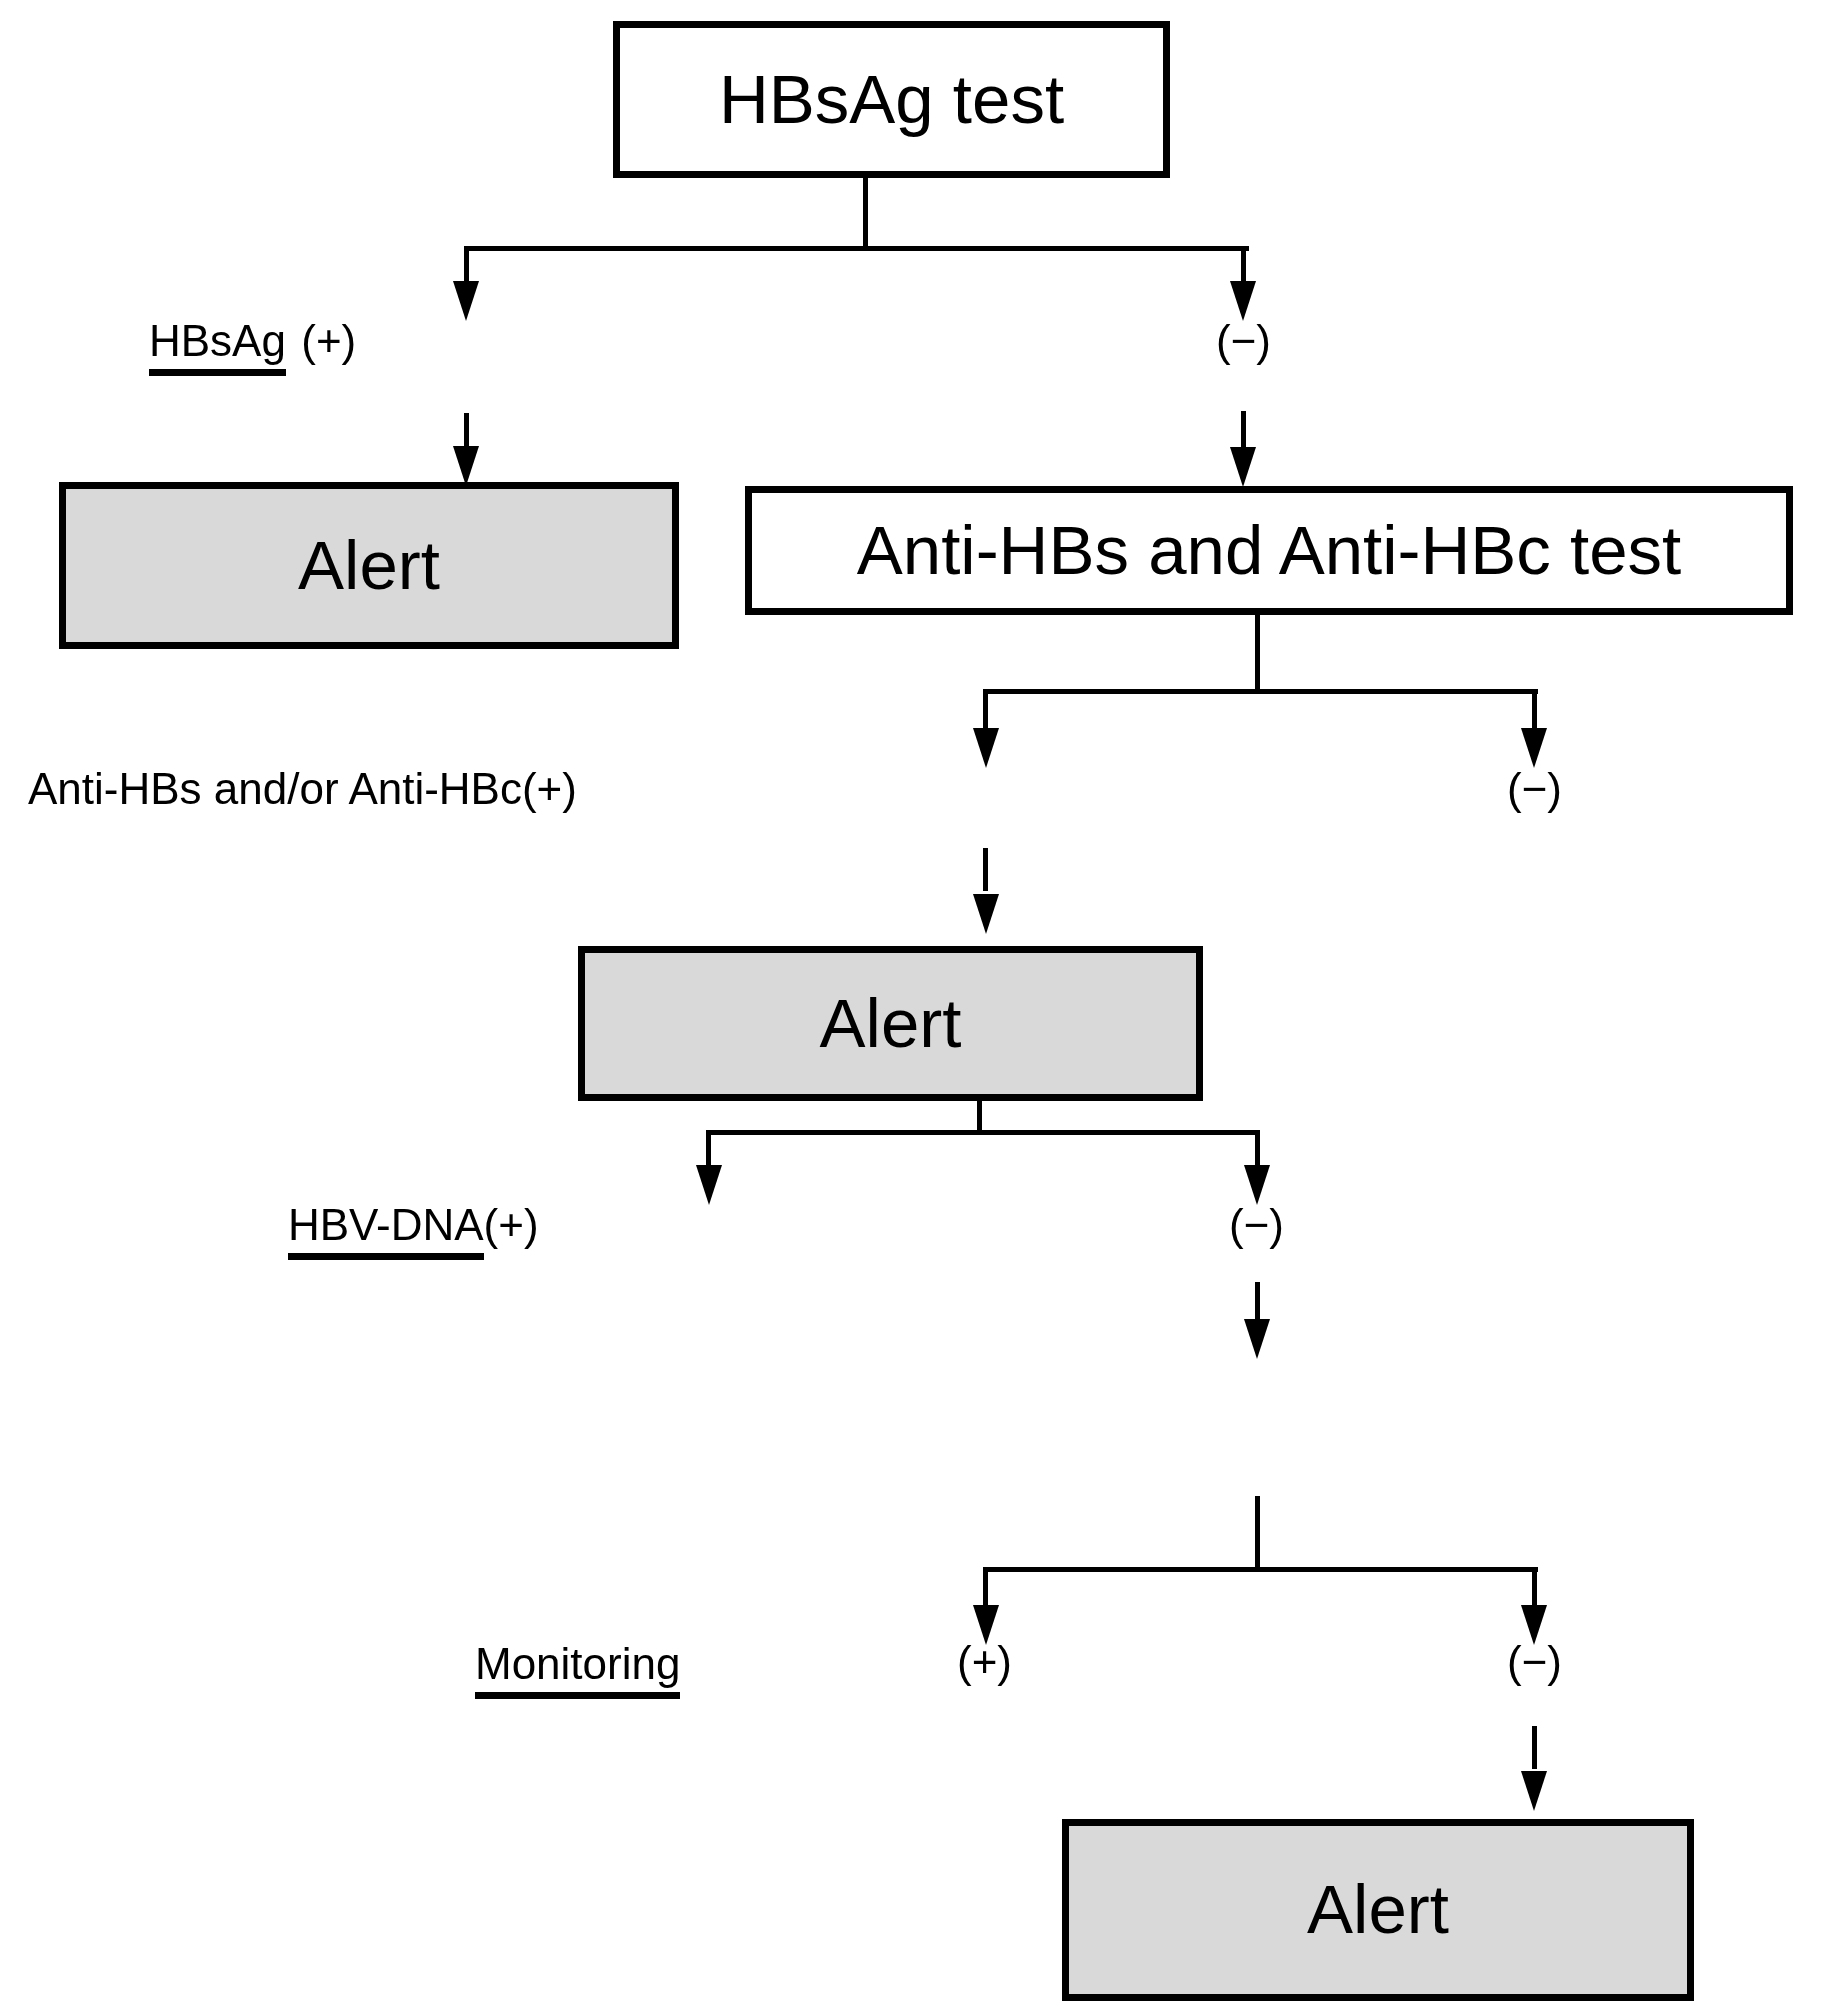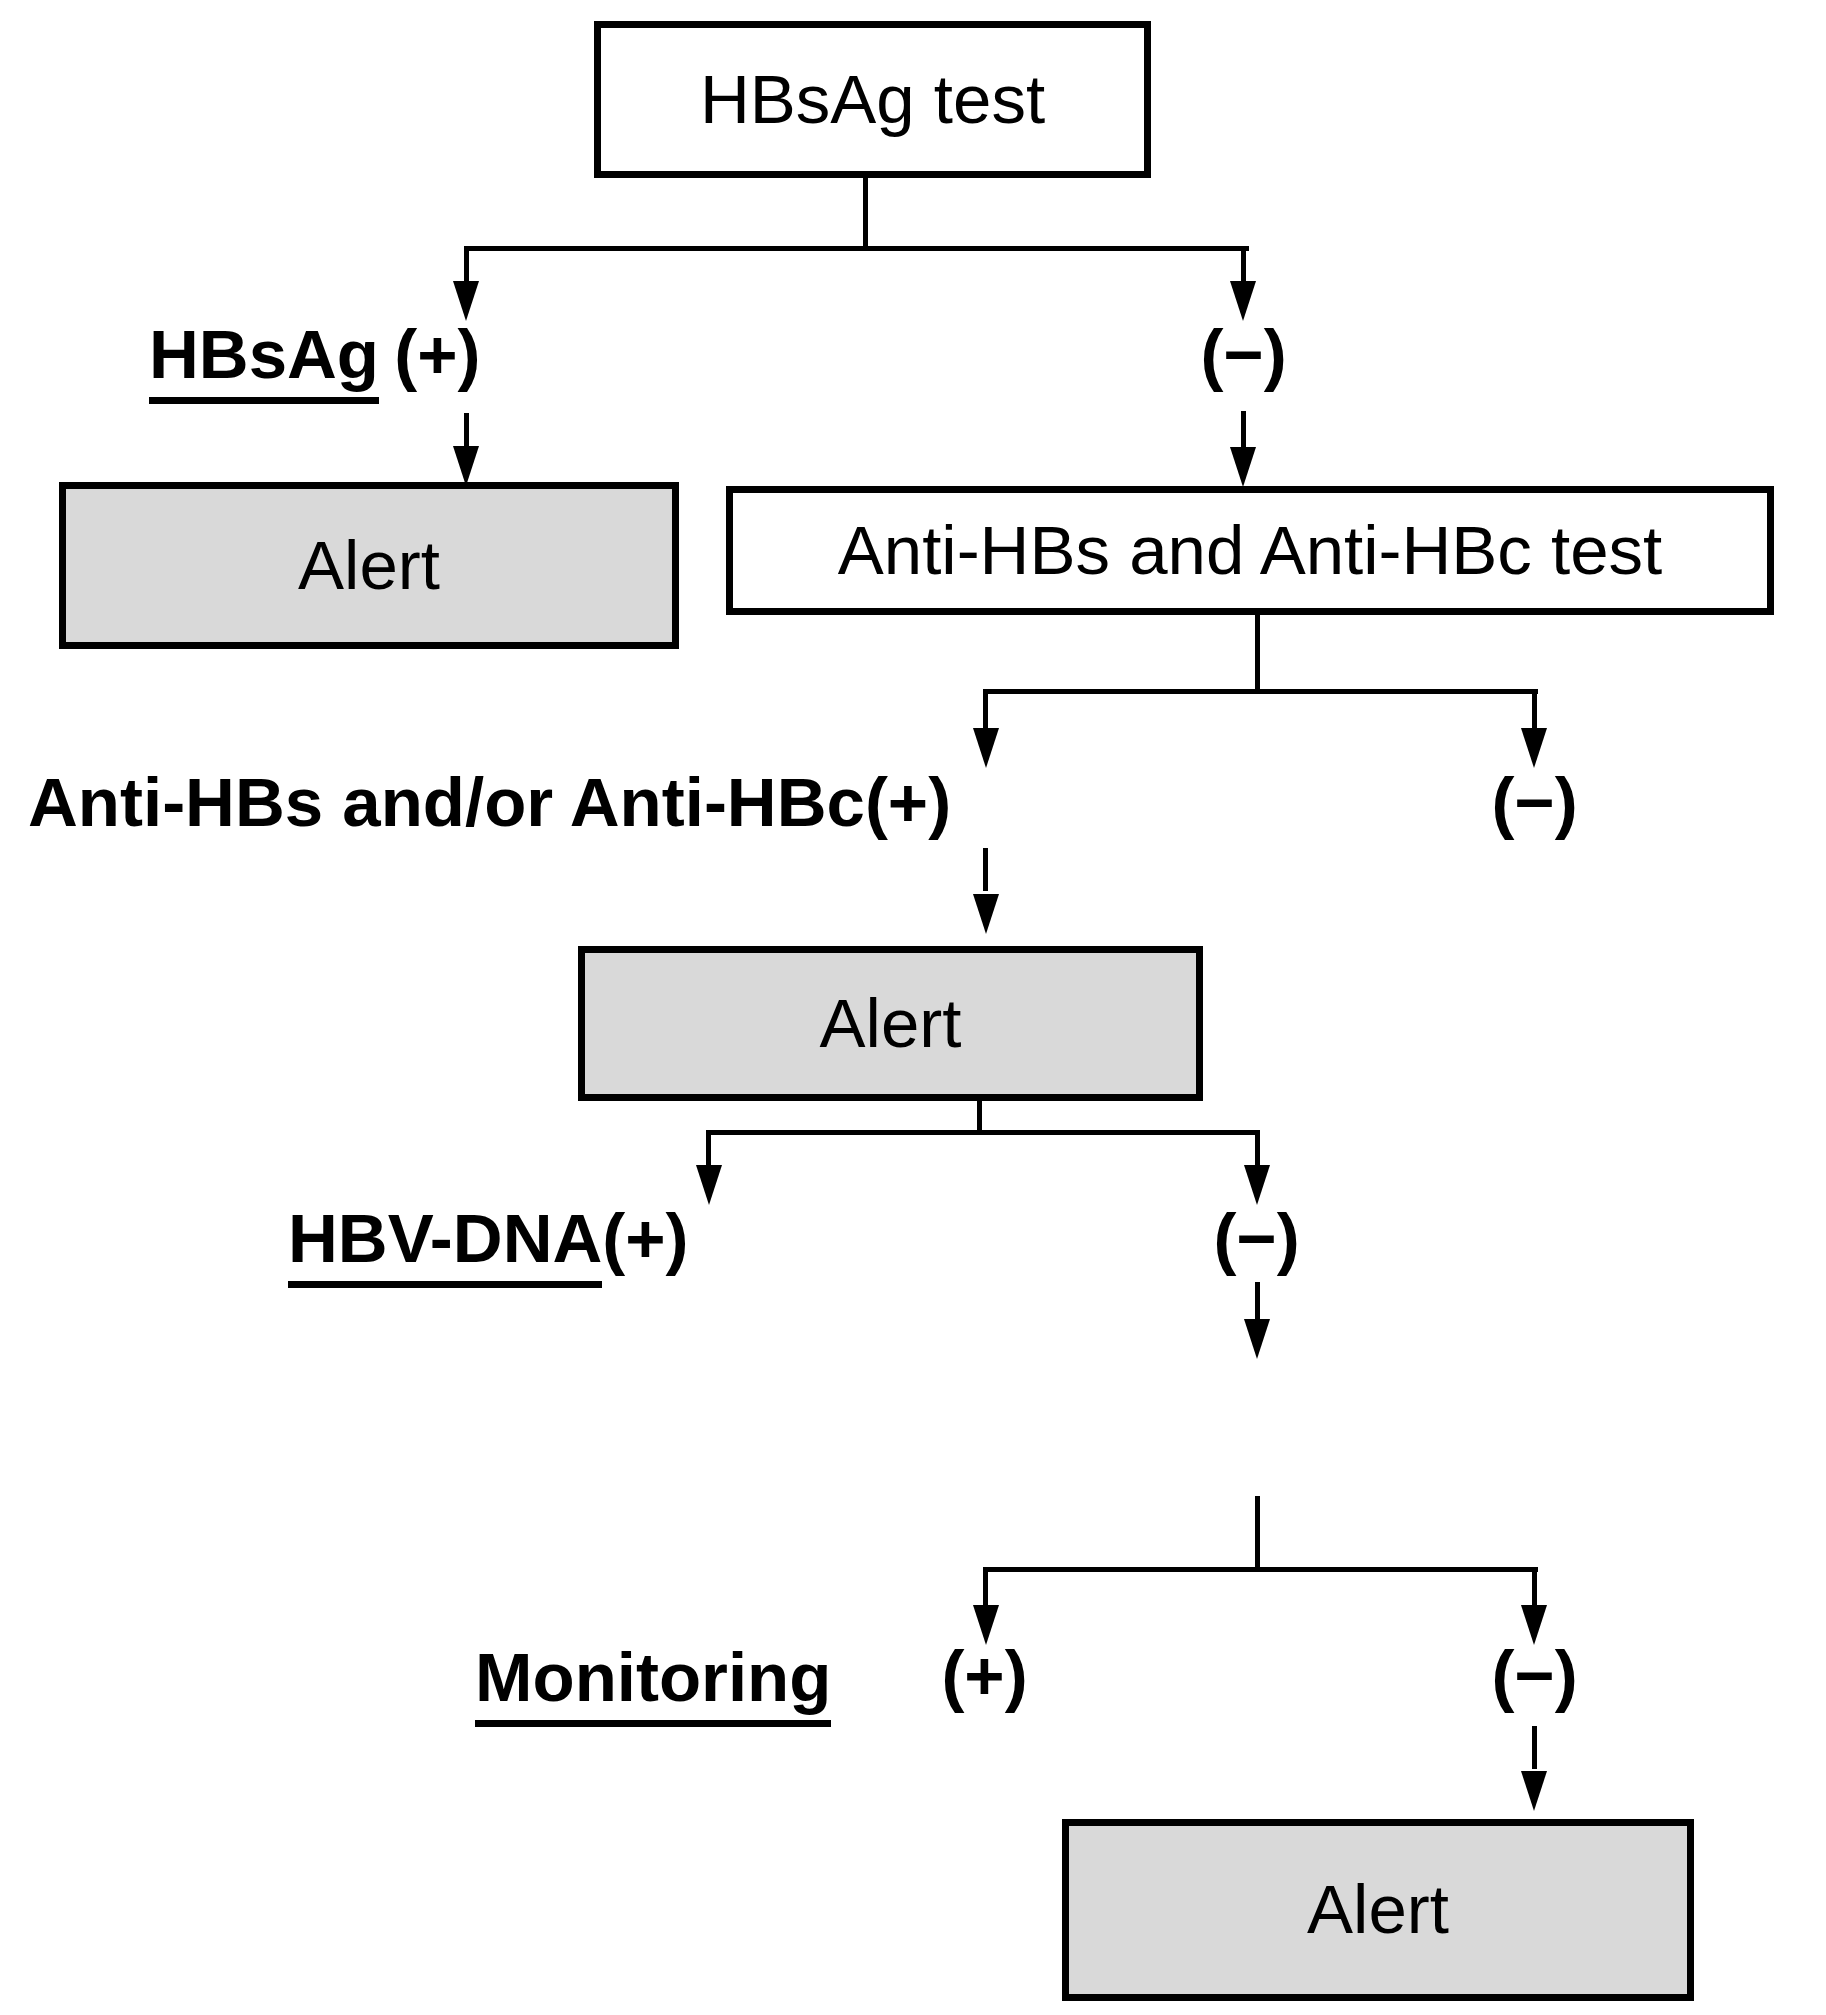--- a/index.html
+++ b/index.html
@@ -18,27 +18,26 @@
   }
   .node{
     position:absolute;
     box-sizing:border-box;
     border:7px solid var(--line);
     display:flex;align-items:center;justify-content:center;
     font-size:69px;line-height:1.1;
     text-align:center;
     white-space:nowrap;
   }
-  .node.process{background:var(--process-fill);}
+  .node.process{background:var(--process-fill);margin-left:19px;}
   .node.alert{background:var(--alert-fill);}
   .lbl{
     position:absolute;
-    font-size:69px;line-height:1.12;
+    font-size:44px;line-height:1.12;
     white-space:nowrap;
-    font-weight:bold;
   }
   .lbl.center{text-align:center;}
   .u{
     border-bottom:7px solid var(--line);
     padding-bottom:4.2px;
   }
   .gap{display:inline-block;width:15.3px;}
   .vline,.hline{position:absolute;background:var(--line);}
   .vline{width:4.9px;}
   .hline{height:4.9px;}

